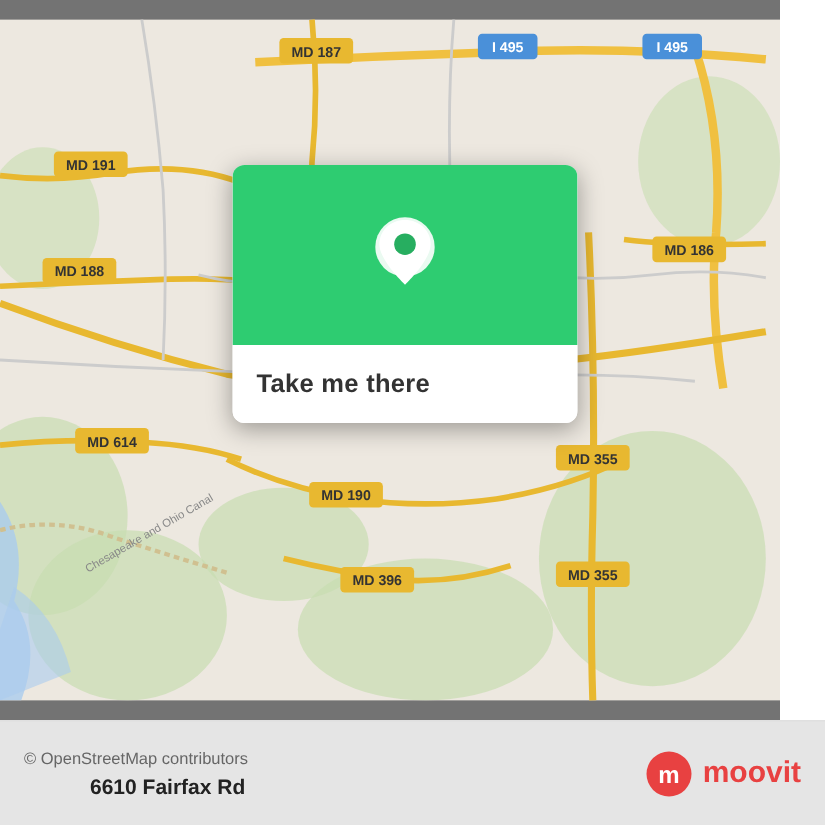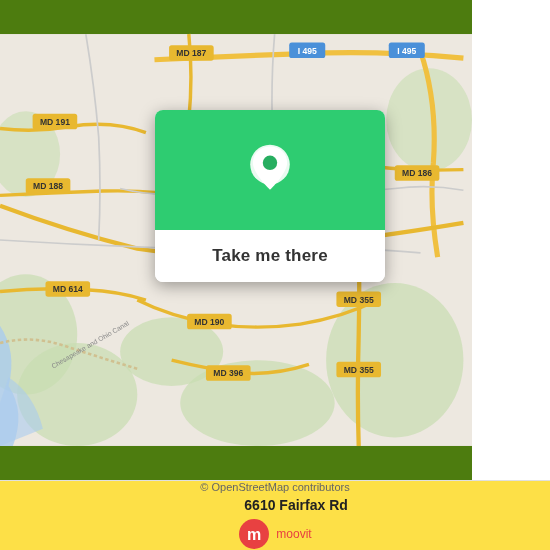--- a/index.html
+++ b/index.html
@@ -6,24 +6,24 @@
     body {
       width: 550px;
       height: 550px;
       overflow: hidden;
       font-family: Arial, sans-serif;
       position: relative;
     }
 
     
     #map-container {
-      width: 472px;
+      width: 520px;
       height: 480px;
       position: relative;
-      background-color: #4d7c0f;
+      background-color: #737373;
       overflow: hidden;
     }
 
     
     #map-svg {
       width: 100%;
       height: 100%;
     }
 
     
@@ -50,41 +50,40 @@
 
     #location-icon {
       width: 54px;
       height: 54px;
     }
 
     #popup-button {
       display: block;
       width: 100%;
       padding: 16px;
-      text-align: center;
+      text-align: left;
       font-size: 17px;
       font-weight: 600;
       color: #333;
       background: #fff;
       border: none;
       cursor: pointer;
       letter-spacing: 0.2px;
     }
 
     
     #bottom-bar {
       width: 550px;
       height: 70px;
-      background: #fde047;
+      background: #e5e5e5;
       border-top: 1px solid #e0e0e0;
       display: flex;
       align-items: center;
       justify-content: space-between;
       padding: 0 16px;
-      flex-direction: column;
     }
 
     #attribution {
       font-size: 11px;
       color: #666;
     }
 
     #location-info {
       display: flex;
       flex-direction: column;
@@ -108,22 +107,22 @@
       align-items: center;
       gap: 6px;
     }
 
     #moovit-icon {
       width: 32px;
       height: 32px;
     }
 
     #moovit-text {
-      font-size: 12px;
-      font-weight: normal;
+      font-size: 20px;
+      font-weight: bold;
       color: #e84141;
     }
   </style>
 </head>
 <body>
 
 <div id="map-container">
   <svg id="map-svg" viewBox="0 0 550 480" xmlns="http://www.w3.org/2000/svg">
 
     <rect width="550" height="480" fill="#ede8e0"></rect>

